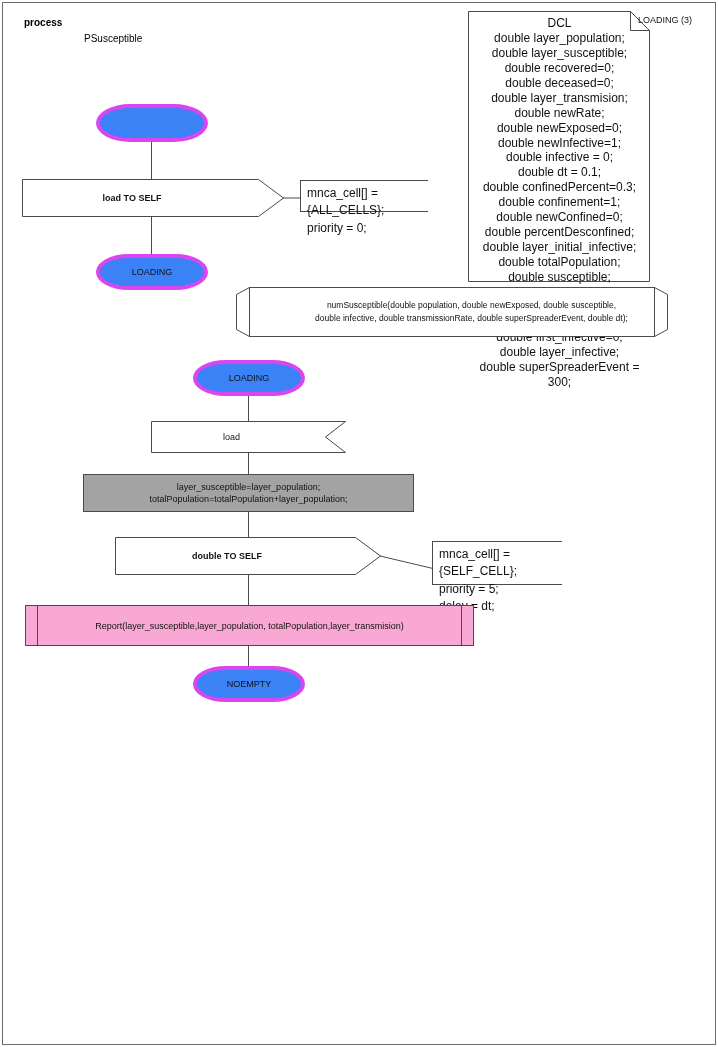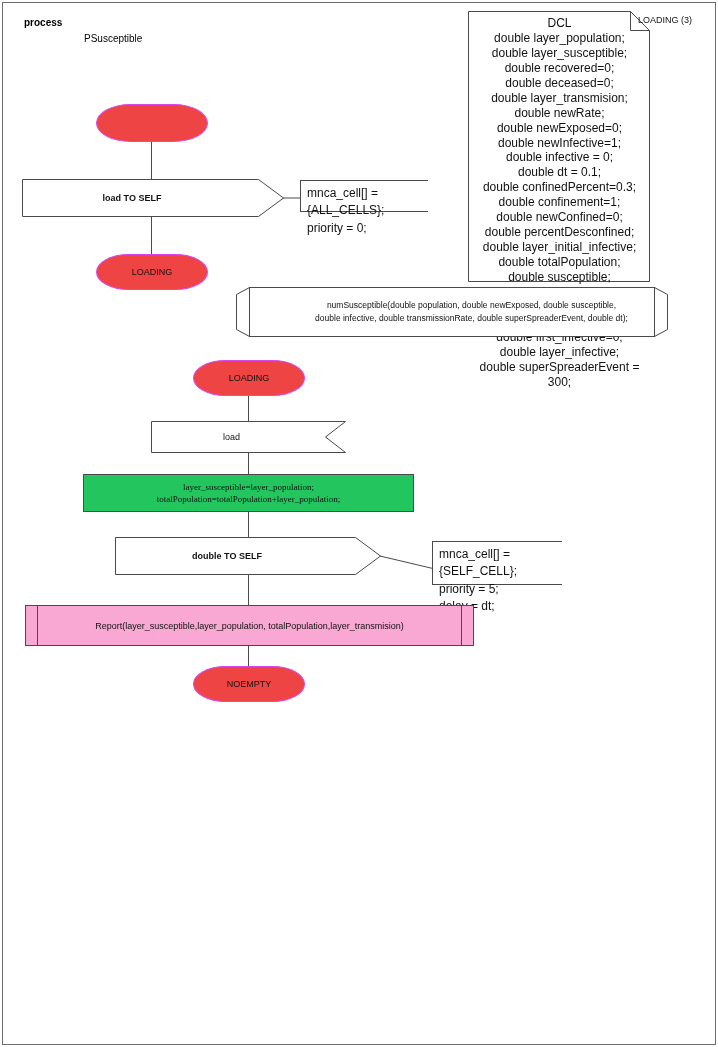--- a/index.html
+++ b/index.html
@@ -35,30 +35,29 @@
     position:absolute;left:0;top:0;right:0;bottom:0;
     display:flex;align-items:center;justify-content:center;
     text-align:center;
     font-size:9px;color:#111;line-height:1.35;
     white-space:pre-line;
     padding:0 6px;box-sizing:border-box;
   }
 
   
   .state{
-    border:1px solid #d946ef;
+    border:4px solid #d946ef;
     border-radius:40px/22px;
-    background:#ef4444;
+    background:#3b82f6;
   }
 
   
   .task{
     border:1px solid #4a4a4a;
-    background:#22c55e;
-    font-family:Liberation Serif, serif;
+    background:#a3a3a3;
   }
 
   
   .vline{
     position:absolute;
     width:1px;background:#4a4a4a;
   }
 
   
   .comment{

